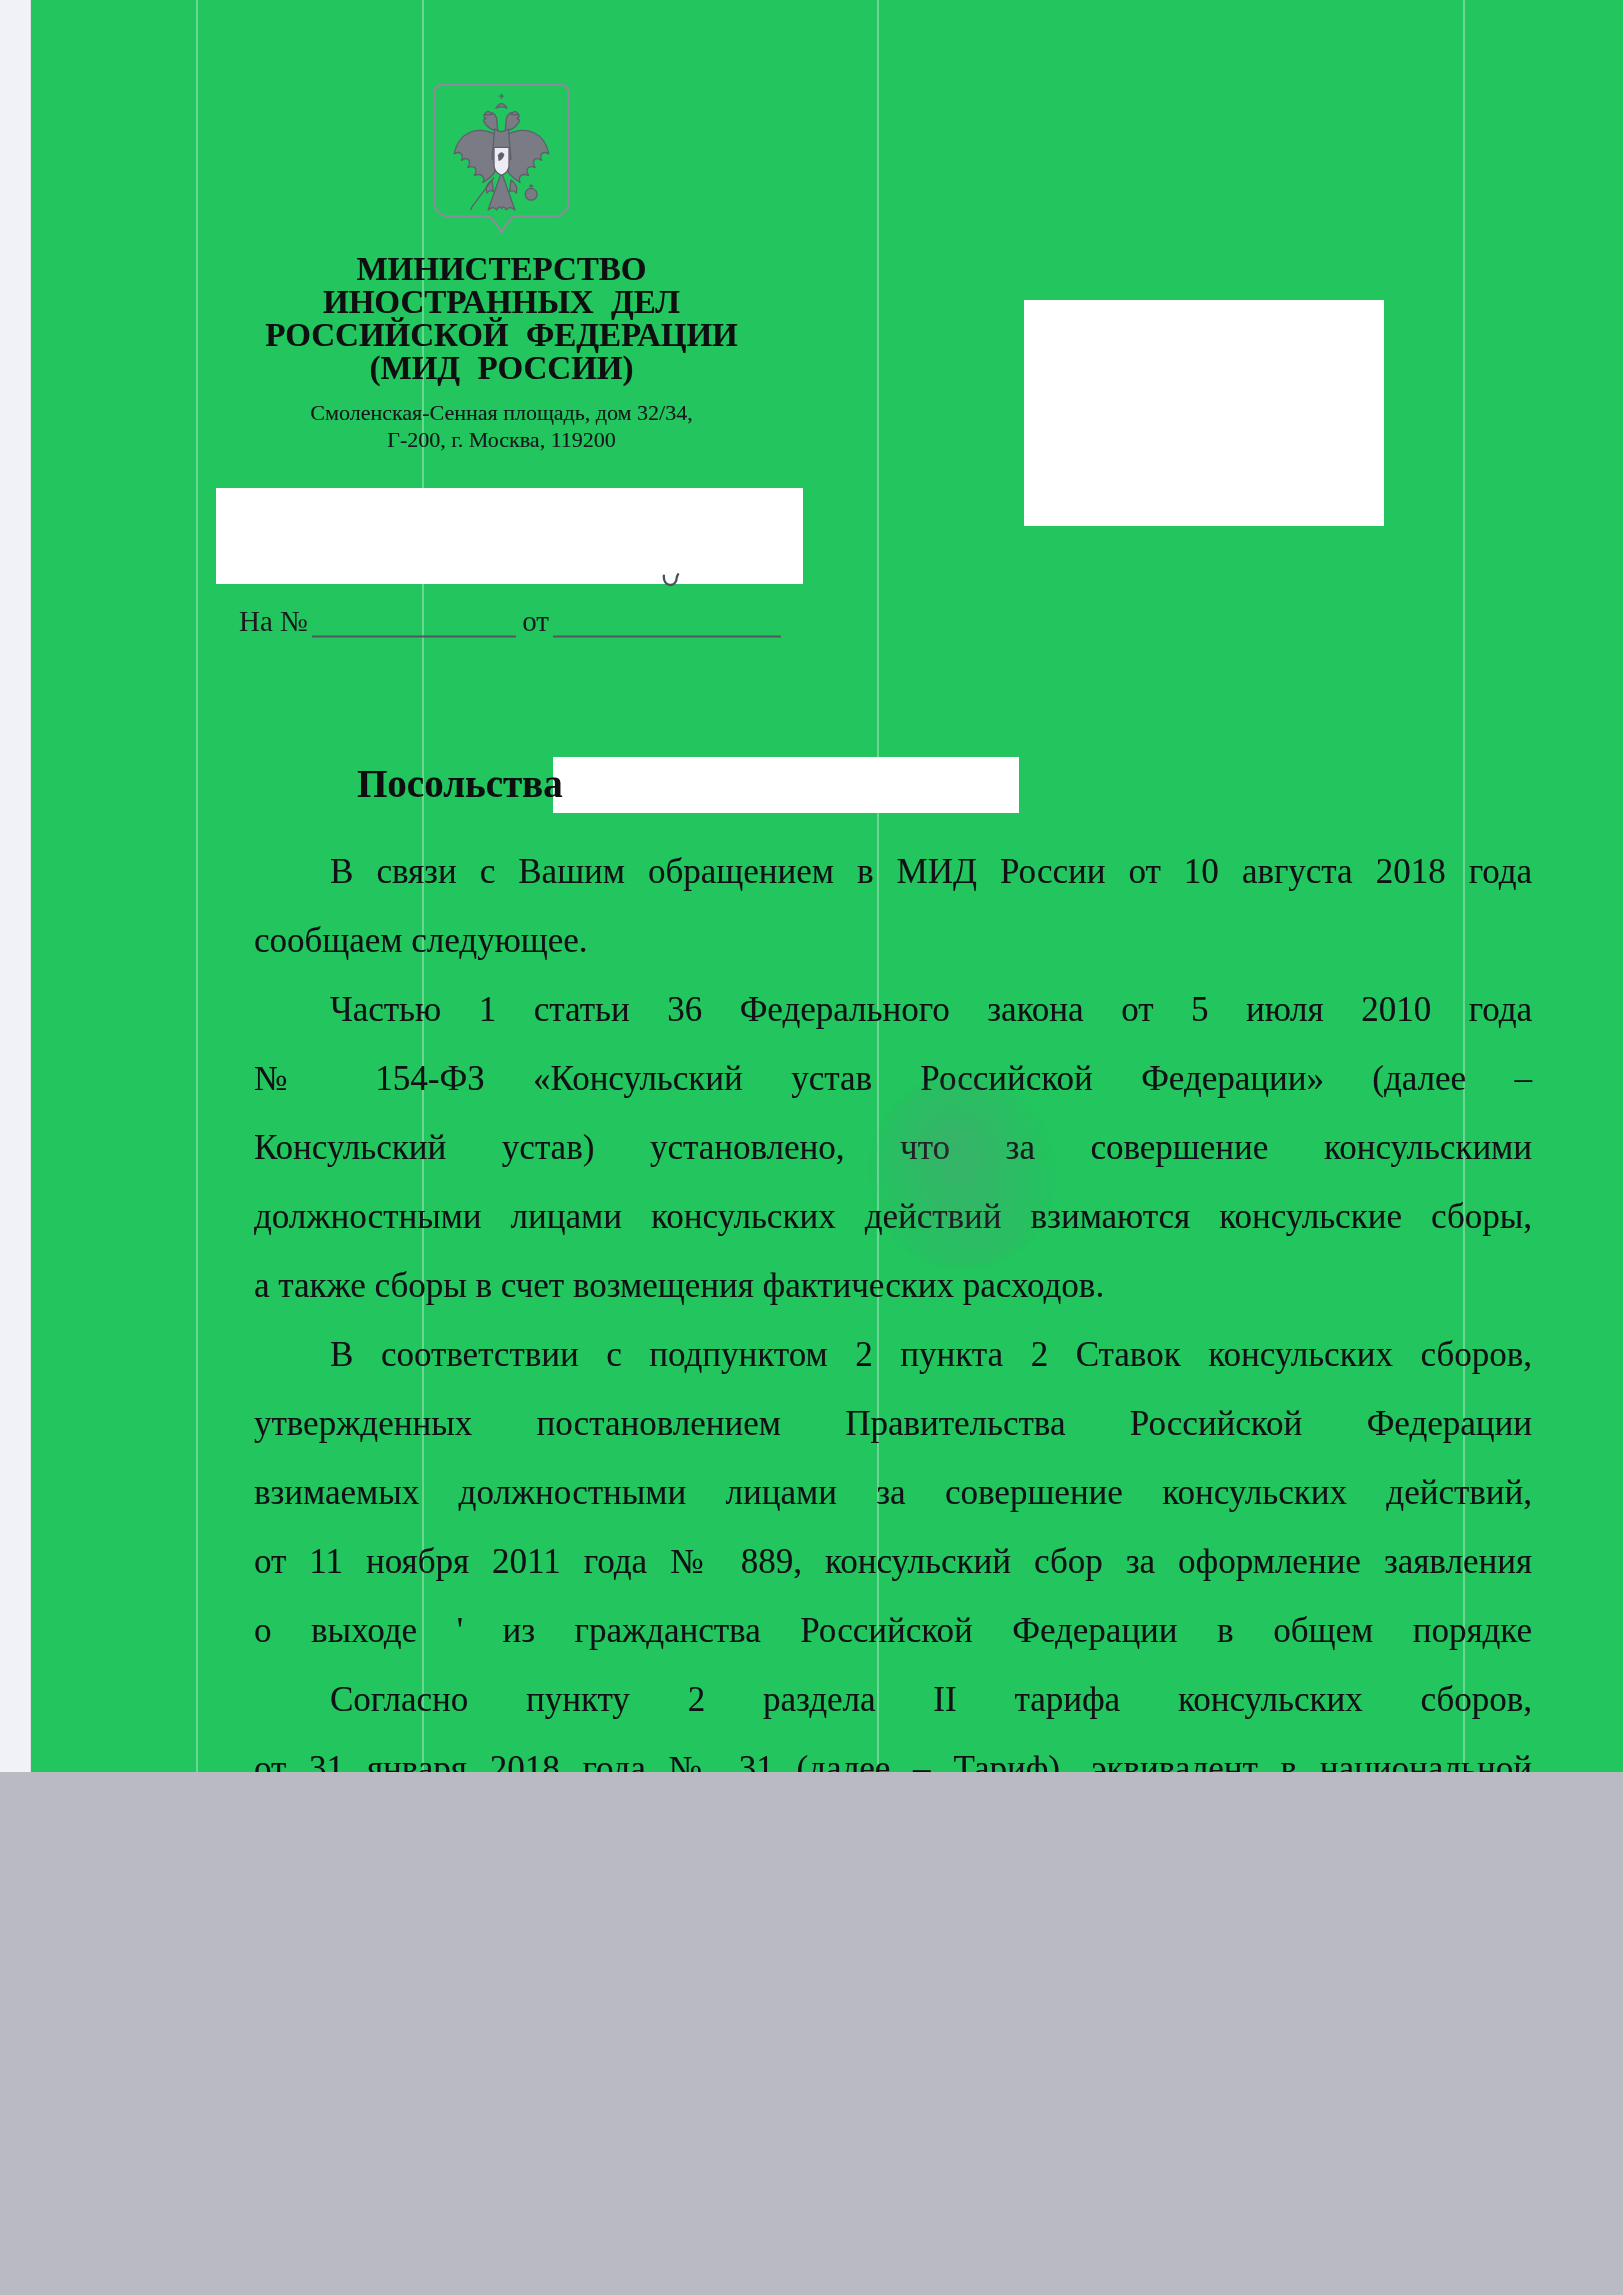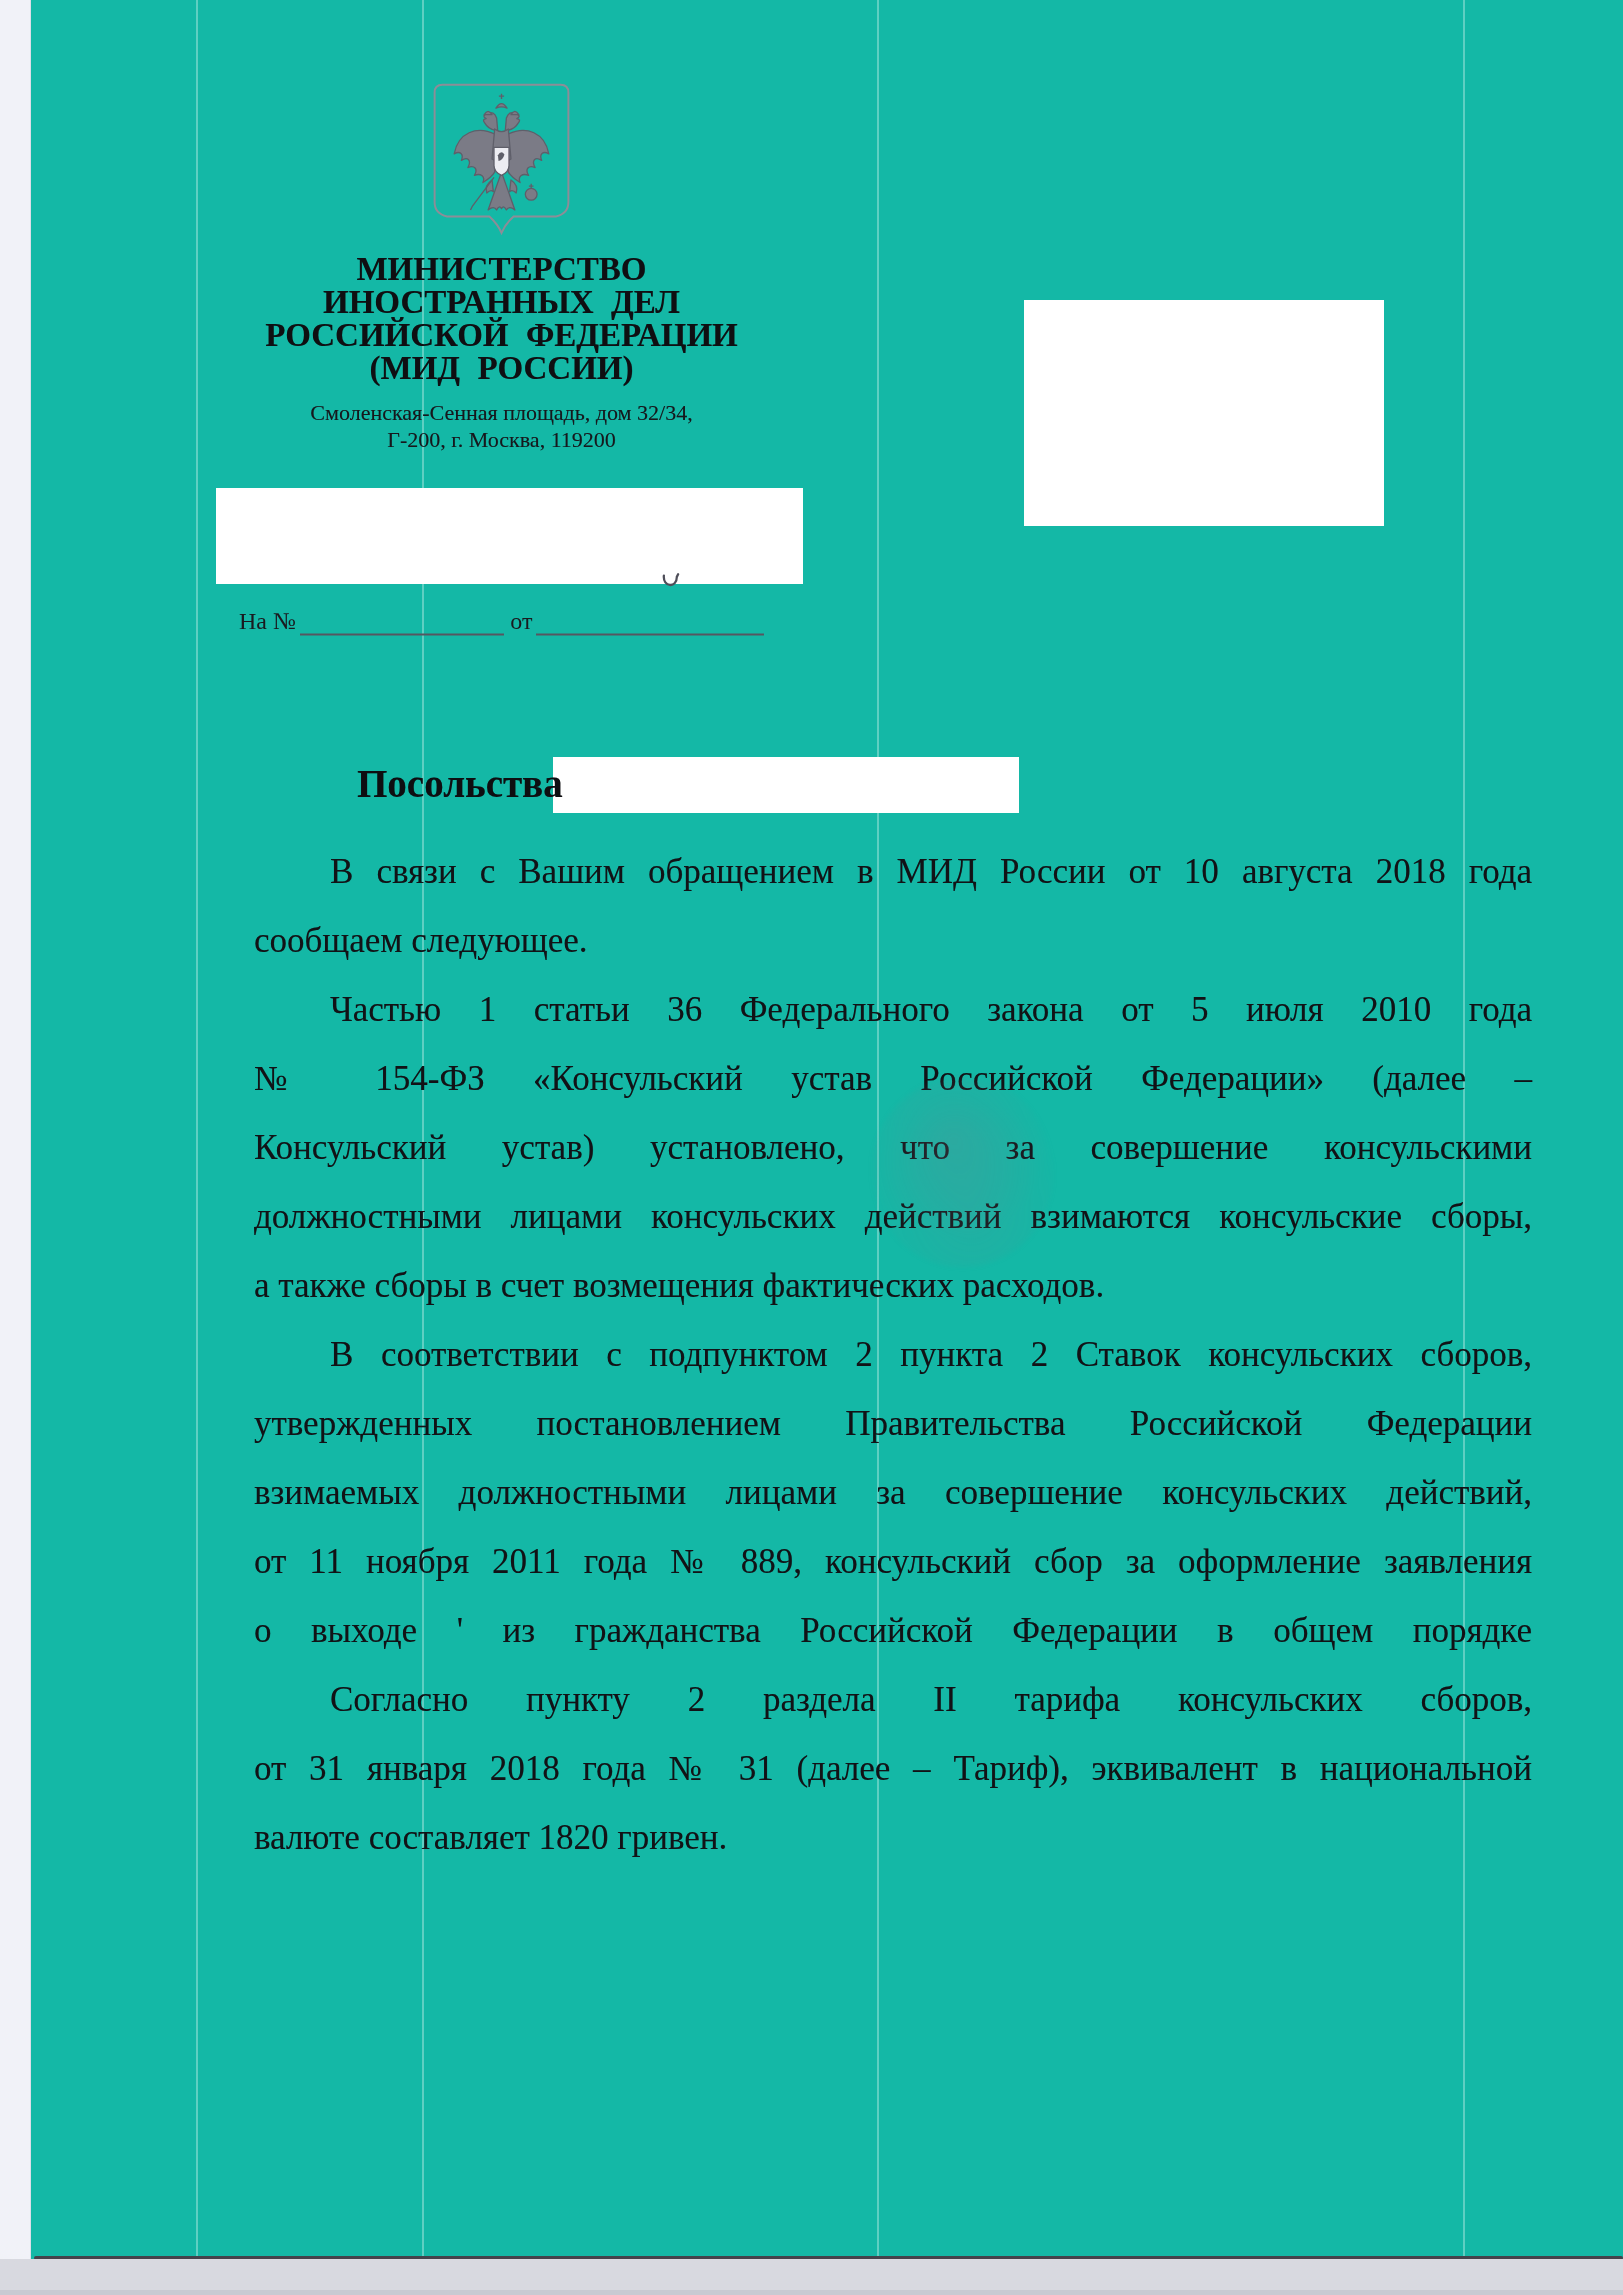--- a/index.html
+++ b/index.html
@@ -1,19 +1,19 @@
 <!DOCTYPE html>
 <html style="font-size:10.5px"><head>
 <meta charset="utf-8">
 <style>
   html,body{margin:0;padding:0;}
   body{background:#b9bac2;font-family:"Liberation Serif","DejaVu Serif",serif;}
   .page{
-    position:relative; width:1623px; height:2295px; overflow:hidden;
-    background:#14b8a6; color:#121214;
+    position:relative; width:1623px; height:1772px; overflow:hidden;
+    background:#22c55e; color:#121214;
   }
   
   .left-edge{position:absolute;left:0;top:0;width:30px;height:2295px;background:#f1f2f8;border-right:1.3px solid #dddee9;}
   .streak{position:absolute;top:0;width:2px;height:2295px;background:rgba(255,255,255,0.32);}
   .streak.s1{left:196px}.streak.s2{left:422px}.streak.s3{left:877px}.streak.s4{left:1463px}
   .bottom-edge{position:absolute;left:34px;top:2256px;width:1589px;height:3.9px;background:#43434b;border-radius:2px;}
   .bottom-strip{position:absolute;left:0;top:2259px;width:1623px;height:36px;background:#d8d9e0;border-bottom:5.2px solid #c9cad2;box-sizing:border-box;}
   .stain{
     position:absolute;left:871px;top:1077px;width:183px;height:190px;border-radius:50%;
     background:
@@ -36,21 +36,21 @@
   
   .whiteout{position:absolute;background:#ffffff;}
   .wo-right{left:1024px;top:300px;width:360px;height:226px;}
   .wo-left{left:216px;top:488px;width:587px;height:96px;}
   .wo-name{left:553px;top:757px;width:466px;height:56px;}
   
   .squiggle{position:absolute;left:660px;top:573px;}
   
   .refline{
     position:absolute;left:239px;top:603px;display:flex;align-items:baseline;
-    font-size:24px;line-height:37px;color:#1a1a1f;
+    font-size:29px;line-height:37px;color:#1a1a1f;
   }
   .refline .blank{display:inline-block;border-bottom:2.6px solid #565660;transform:translateY(6.5px);}
   .refline .b1{width:204px;margin-left:3.9px;}
   .refline .b2{width:228px;}
   .refline .sep{margin:0 3.9px 0 6.5px;}
   
   .salutation{
     position:absolute;left:357px;top:761px;font-size:39px;font-weight:bold;color:#0e0e11;
     text-shadow:0.2px 0.2px 0.4px rgba(10,10,10,0.35);
   }

